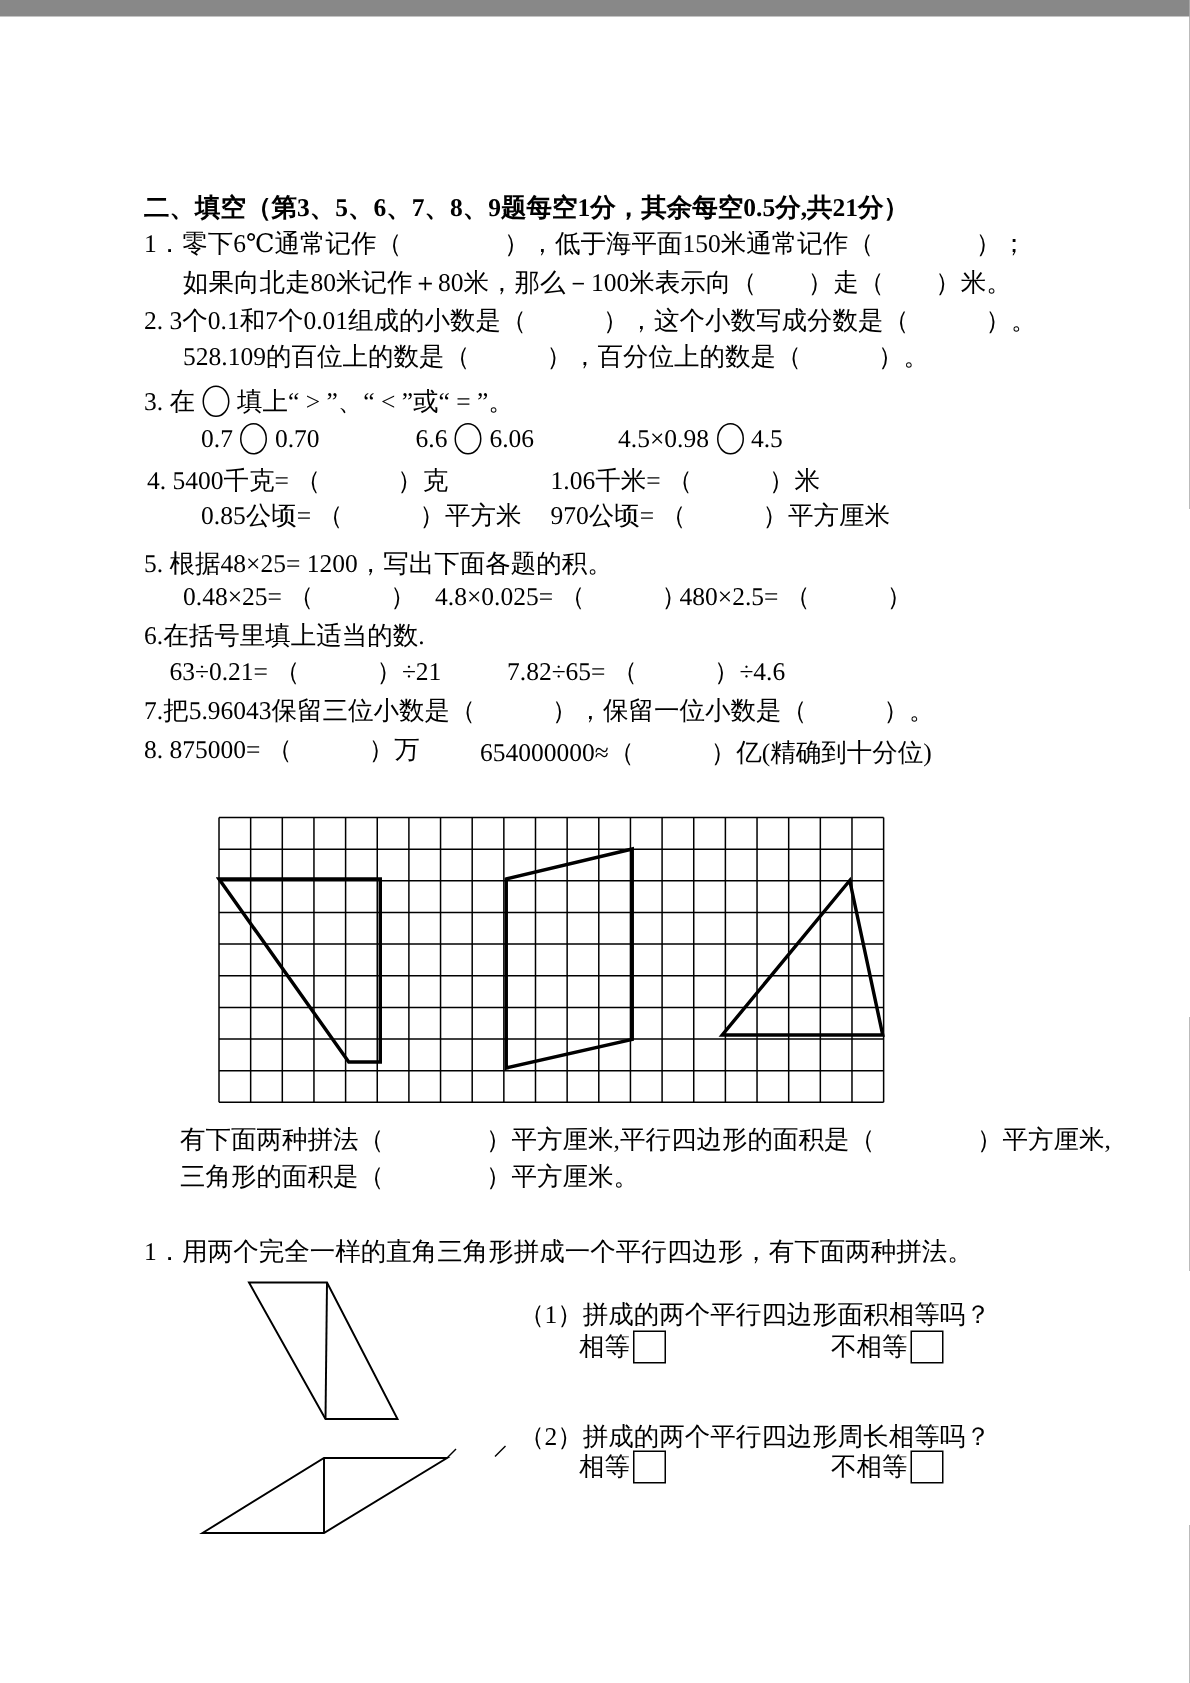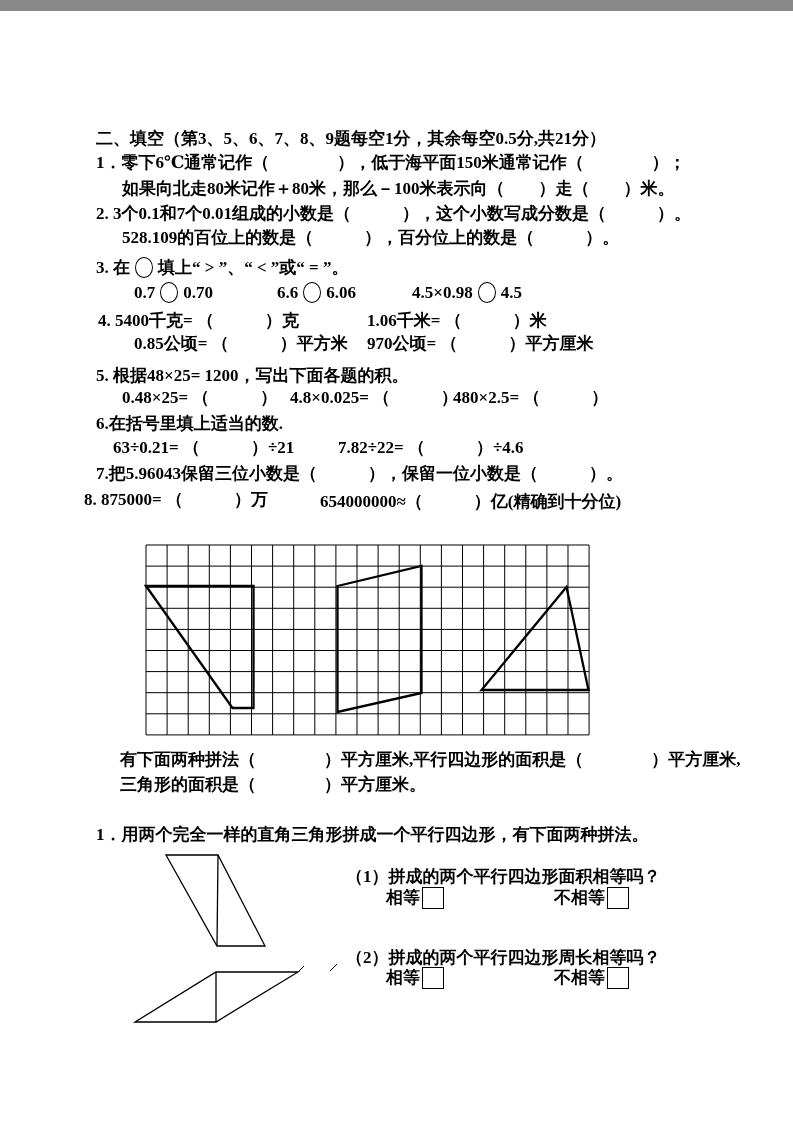--- a/index.html
+++ b/index.html
@@ -1,21 +1,21 @@
 <!DOCTYPE html>
 <html><head>
 <meta charset="utf-8">
 <style>
   html,body{margin:0;padding:0;background:#888;}
   .page{
     position:relative;width:793px;height:1122px;background:#ffffff;
     font-family:"Liberation Serif","DejaVu Serif",serif;color:#000;
     overflow:hidden;margin:11px auto;
   }
-  .line{position:absolute;font-size:17px;line-height:20px;white-space:pre;font-weight:bold;}
+  .line{position:absolute;font-size:17px;line-height:20px;white-space:pre;}
   .bold{font-weight:bold;}
   .cmp-circle{
     display:inline-block;width:16px;height:19px;border:1.2px solid #000;
     border-radius:50%;vertical-align:-5px;margin:0 5px;
   }
   .hbox{
     display:inline-block;width:20px;height:18px;border:1.5px solid #000;
     vertical-align:-4px;margin:0 6px;
   }
   .ansbox{
@@ -49,25 +49,25 @@
   <div class="line" style="left:134px;top:323px">0.85公顷= （　　　）平方米</div>
   <div class="line" style="left:367px;top:323px">970公顷= （　　　）平方厘米</div>
 
   <div class="line" style="left:96px;top:355px">5. 根据48×25= 1200，写出下面各题的积。</div>
   <div class="line" style="left:122px;top:377px">0.48×25= （　　　）</div>
   <div class="line" style="left:290px;top:377px">4.8×0.025= （　　　）</div>
   <div class="line" style="left:453px;top:377px">480×2.5= （　　　）</div>
 
   <div class="line" style="left:96px;top:403px">6.在括号里填上适当的数.</div>
   <div class="line" style="left:113px;top:427px">63÷0.21= （　　　）÷21</div>
-  <div class="line" style="left:338px;top:427px">7.82÷22= （　　　）÷4.6</div>
+  <div class="line" style="left:338px;top:427px">7.82÷65= （　　　）÷4.6</div>
 
   <div class="line" style="left:96px;top:453px">7.把5.96043保留三位小数是（　　　），保留一位小数是（　　　）。</div>
 
-  <div class="line" style="left:84px;top:479px">8. 875000= （　　　）万</div>
+  <div class="line" style="left:96px;top:479px">8. 875000= （　　　）万</div>
   <div class="line" style="left:320px;top:481px">654000000≈（　　　）亿(精确到十分位)</div>
 
 
   <div class="fig" id="grid-figure" style="left: 144px; top: 532px;">
       <svg width="447.1" height="193.9" viewBox="-2 -2 447.1 193.9">
         <line x1="0" y1="0" x2="0" y2="189.9" stroke="#000000" stroke-width="1"></line>
         <line x1="21.1" y1="0" x2="21.1" y2="189.9" stroke="#000000" stroke-width="1"></line>
         <line x1="42.2" y1="0" x2="42.2" y2="189.9" stroke="#000000" stroke-width="1"></line>
         <line x1="63.300000000000004" y1="0" x2="63.300000000000004" y2="189.9" stroke="#000000" stroke-width="1"></line>
         <line x1="84.4" y1="0" x2="84.4" y2="189.9" stroke="#000000" stroke-width="1"></line>

